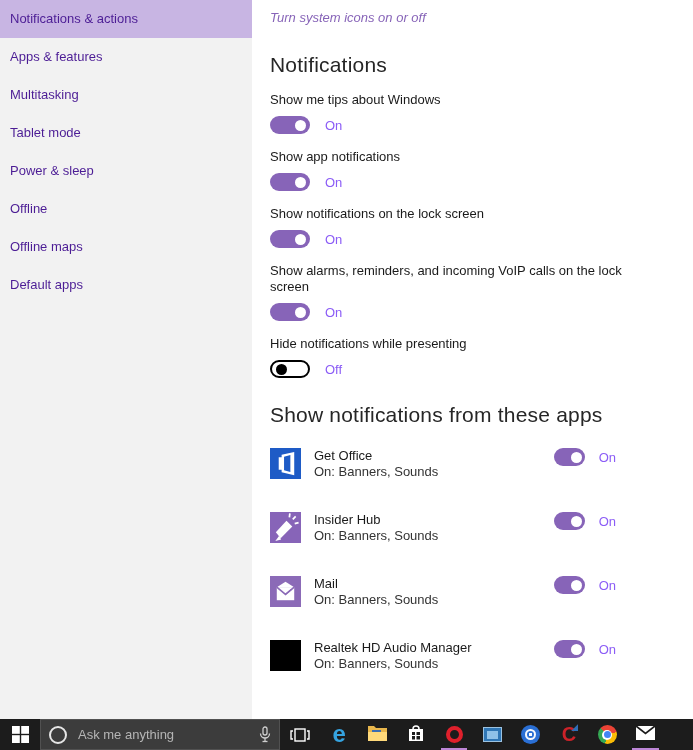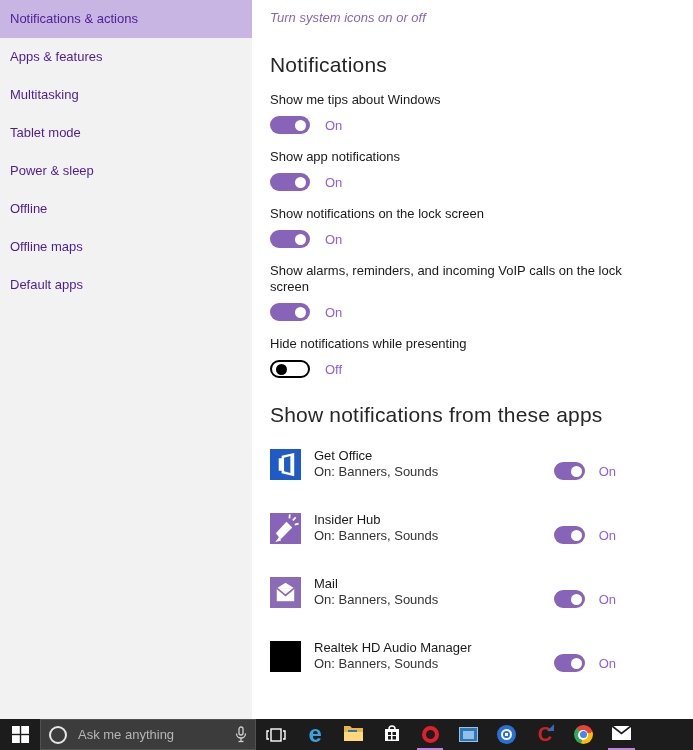--- a/index.html
+++ b/index.html
@@ -47,40 +47,40 @@
     background:#fff;border:2px solid #000;
   }
   .switch.off .knob{
     background:#000;left:4px;right:auto;top:1.5px;width:11px;height:11px;
   }
   .tstate{font-size:13px;color:#8b5cf6;margin-left:15px;}
   h2.sec-title{
     font-size:21px;font-weight:300;color:#262626;margin:25px 0 0 0;letter-spacing:.2px;
   }
   .apps{margin-top:21px;}
-  .app-row{display:flex;align-items:flex-end;margin-bottom:32px;}
+  .app-row{display:flex;align-items:flex-start;margin-bottom:32px;}
   .app-icon{width:31px;height:31px;margin-right:13px;flex:0 0 auto;}
   .app-icon svg{display:block;}
   .app-text{flex:1 1 auto;}
   .app-name{font-size:13px;line-height:16px;color:#1a1a1a;}
   .app-detail{font-size:13px;line-height:16px;color:#333;}
   .right{display:flex;align-items:center;margin-right:77px;}
   .right .tstate{margin-left:14px;}
   .right .switch{width:31px;}
   .right .switch .knob{right:3px;}
   
   .taskbar{
     position:absolute;left:0;bottom:0;width:693px;height:31px;
     background:#1c1c1c;display:flex;align-items:stretch;
   }
   .start-btn{
     width:40px;display:flex;align-items:center;justify-content:center;cursor:pointer;
   }
   .search-box{
-    width:216px;background:#3c3c3c;border:1px solid #515151;box-sizing:border-box;
+    width:240px;background:#3c3c3c;border:1px solid #515151;box-sizing:border-box;
     display:flex;align-items:center;padding:0 8px;cursor:text;
   }
   .cortana-ring{
     width:14px;height:14px;border:2px solid #e6e6e6;border-radius:50%;
     flex:0 0 auto;margin-right:9px;
   }
   .search-input{
     flex:1 1 auto;background:transparent;border:none;outline:none;
     font-family:"Liberation Sans",sans-serif;font-size:13px;color:#e0e0e0;min-width:0;
   }

